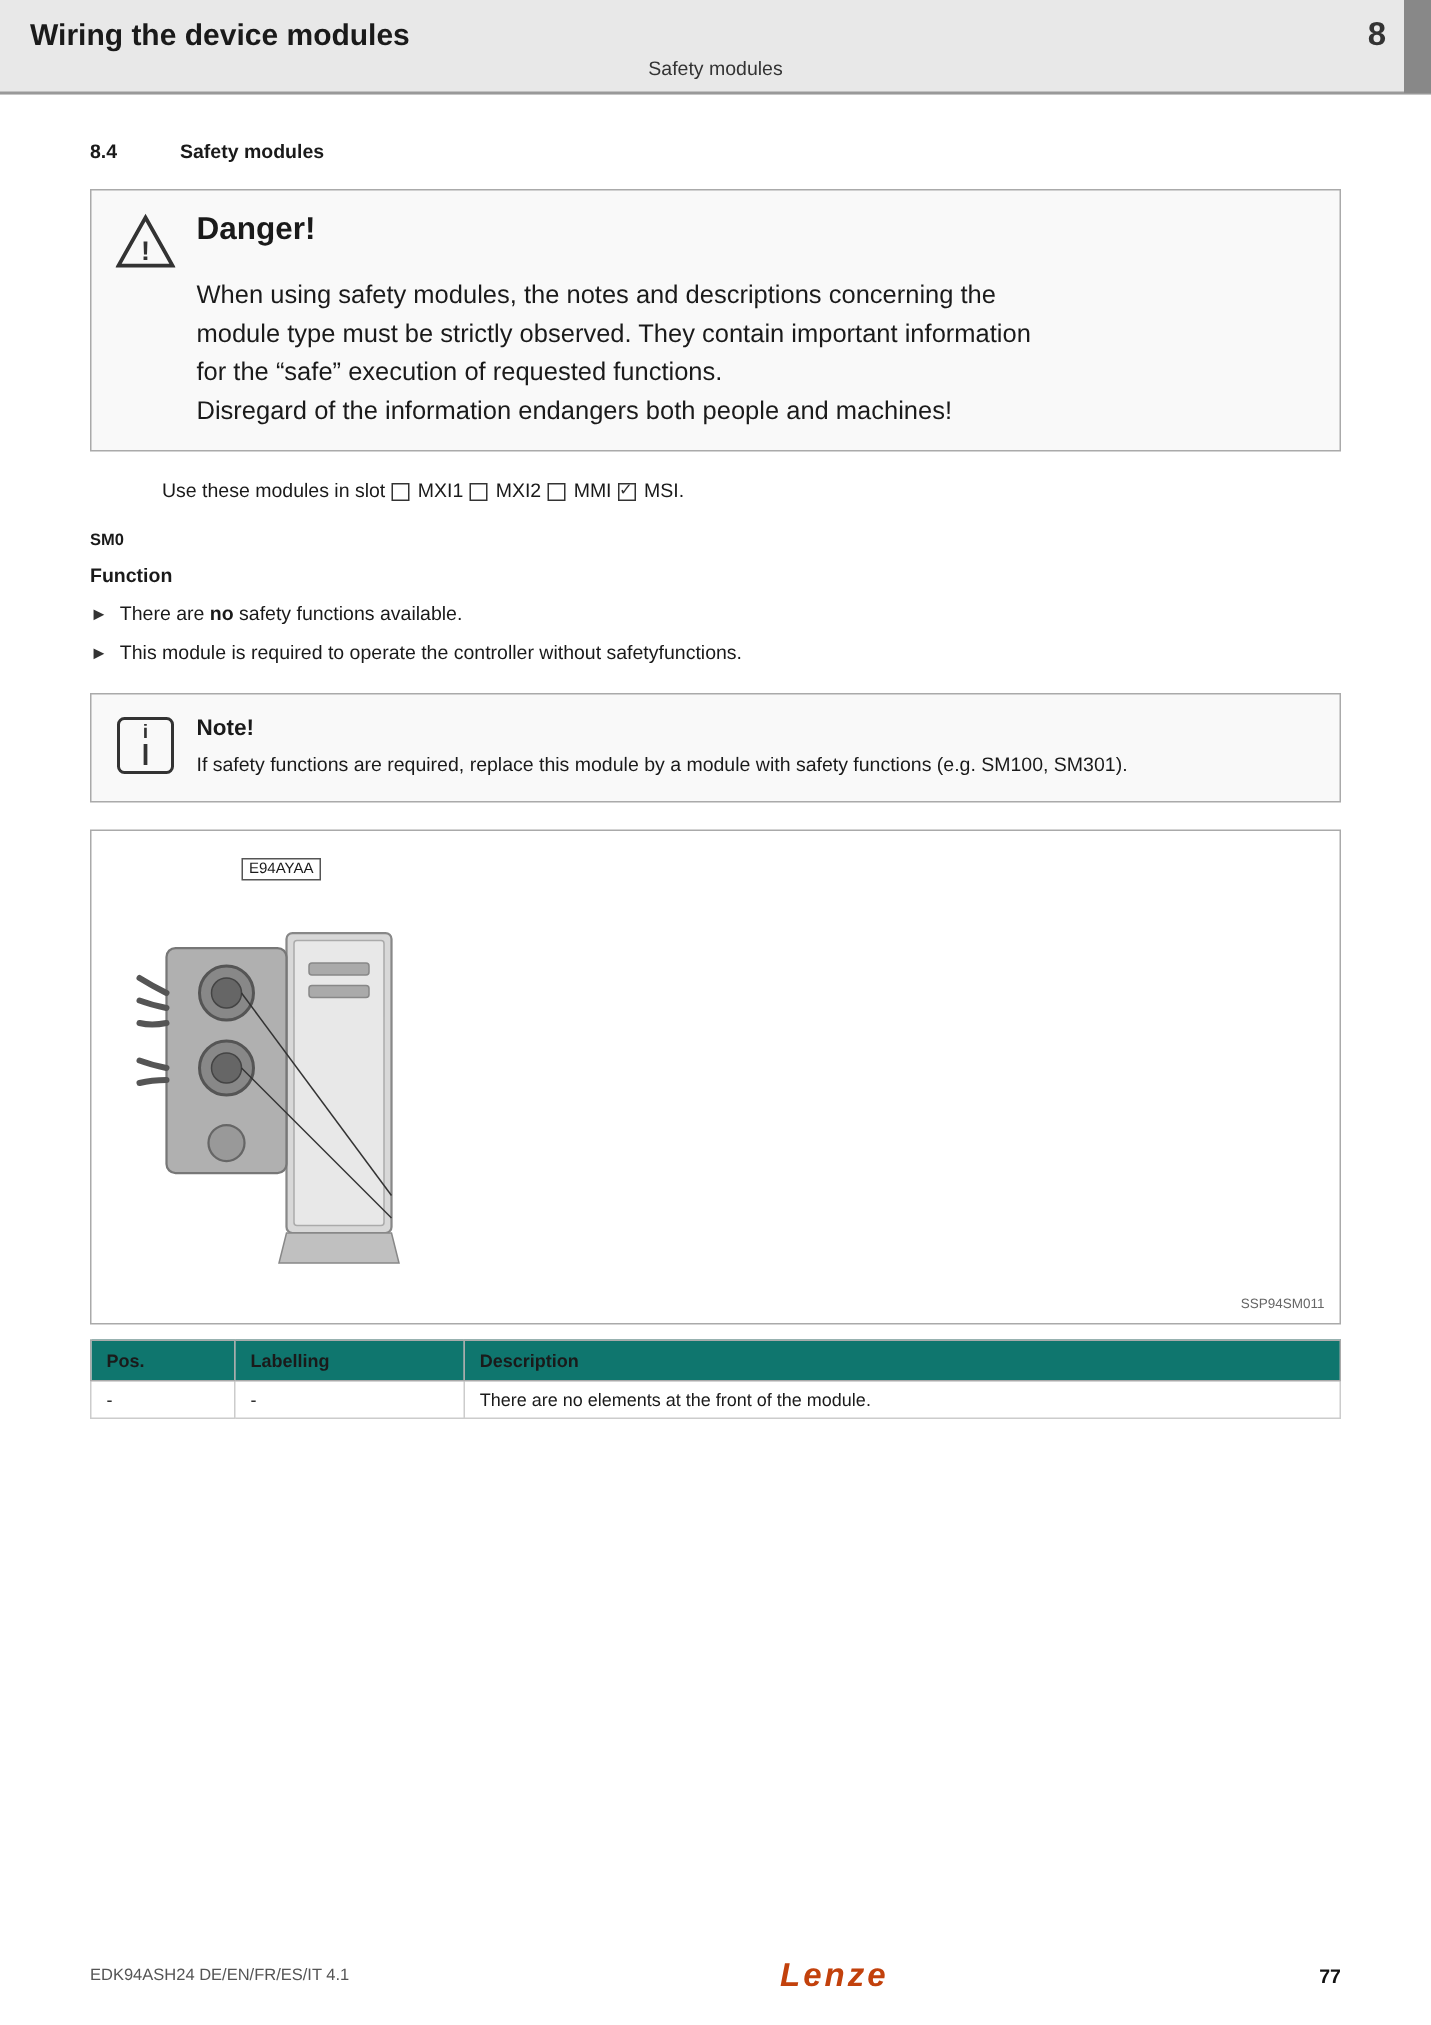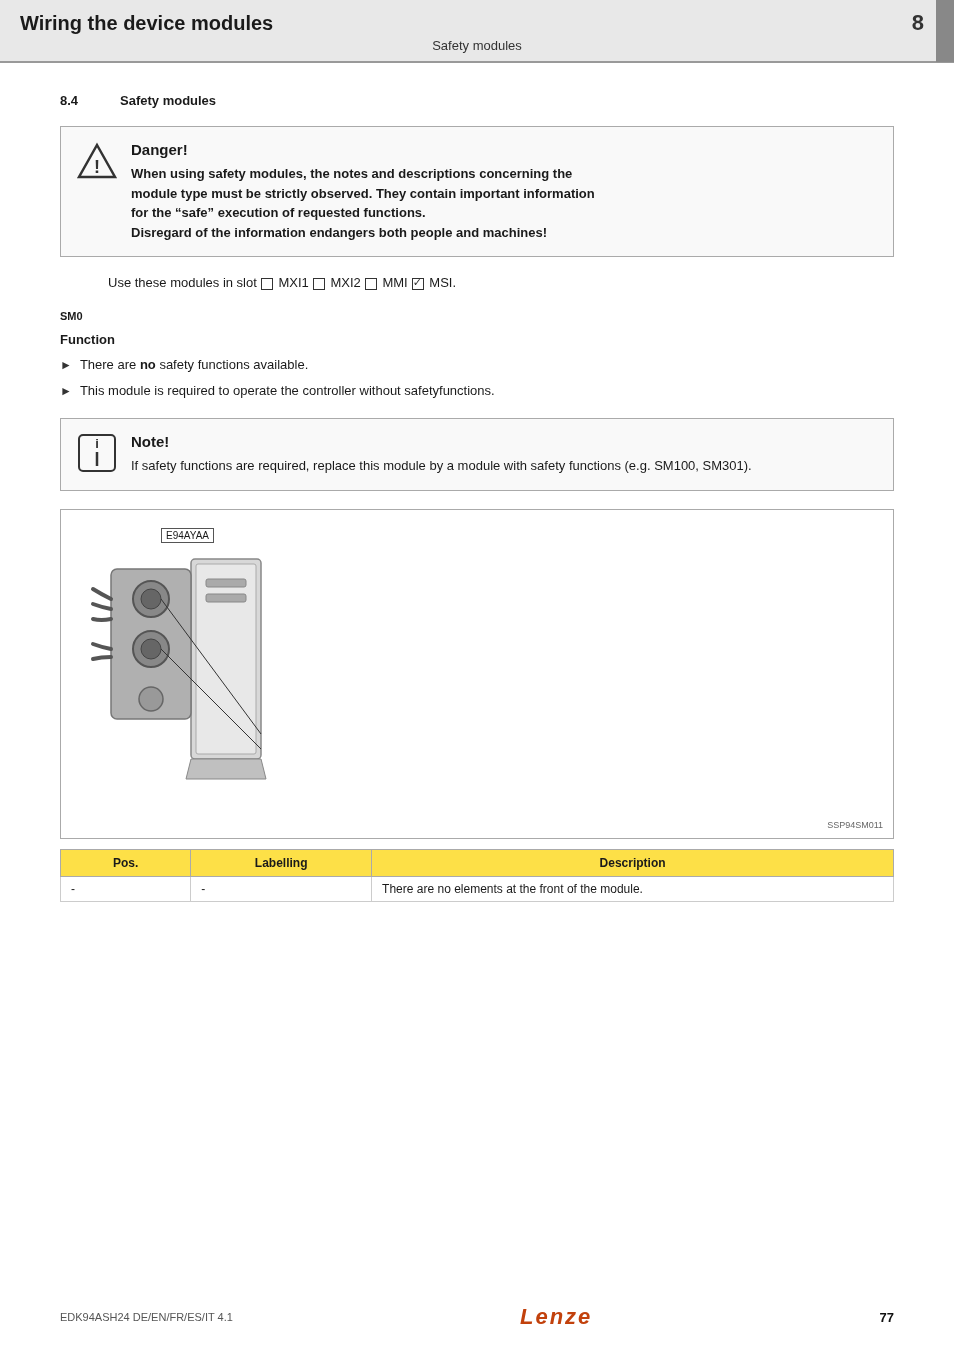--- a/index.html
+++ b/index.html
@@ -76,28 +76,27 @@
       gap: 14px;
       margin-bottom: 18px;
     }
     .danger-icon {
       flex-shrink: 0;
       width: 40px;
       height: 40px;
     }
     .danger-content {}
     .danger-title {
-      font-size: 15px;
-      font-weight: bold;
-      margin-bottom: 6px;
+      font-size: 21px;
+      font-weight: bold;
+      margin-bottom: 19px;
     }
     .danger-text {
-      font-size: 13px;
+      font-size: 17px;
       line-height: 1.5;
-      font-weight: bold;
     }
     
     .note-box {
       border: 1px solid #aaa;
       background: #f9f9f9;
       padding: 14px 16px;
       display: flex;
       gap: 14px;
       margin-bottom: 18px;
     }
@@ -179,21 +178,21 @@
       margin-bottom: 10px;
       position: relative;
       height: 330px;
       background: #fff;
     }
     .device-image-inner {
       position: relative;
       width: 100%;
       height: 100%;
       display: flex;
-      align-items: center;
+      align-items: flex-end;
       justify-content: flex-start;
       padding-left: 20px;
     }
     .image-label-tag {
       position: absolute;
       top: 18px;
       left: 100px;
       font-size: 10px;
       border: 1px solid #555;
       background: #fff;
@@ -221,24 +220,24 @@
       font-weight: normal;
     }
     
     .data-table {
       width: 100%;
       border-collapse: collapse;
       margin-bottom: 20px;
       font-size: 13px;
     }
     .data-table th {
-      background: #fde047;
+      background: #0f766e;
       border: 1px solid #aaa;
-      padding: 6px 22px;
-      text-align: center;
+      padding: 6px 10px;
+      text-align: left;
       font-weight: bold;
       font-size: 12px;
     }
     .data-table td {
       border: 1px solid #ccc;
       padding: 5px 10px;
       font-size: 12px;
     }
     .data-table tr:nth-child(even) {
       background: #f9f9f9;

